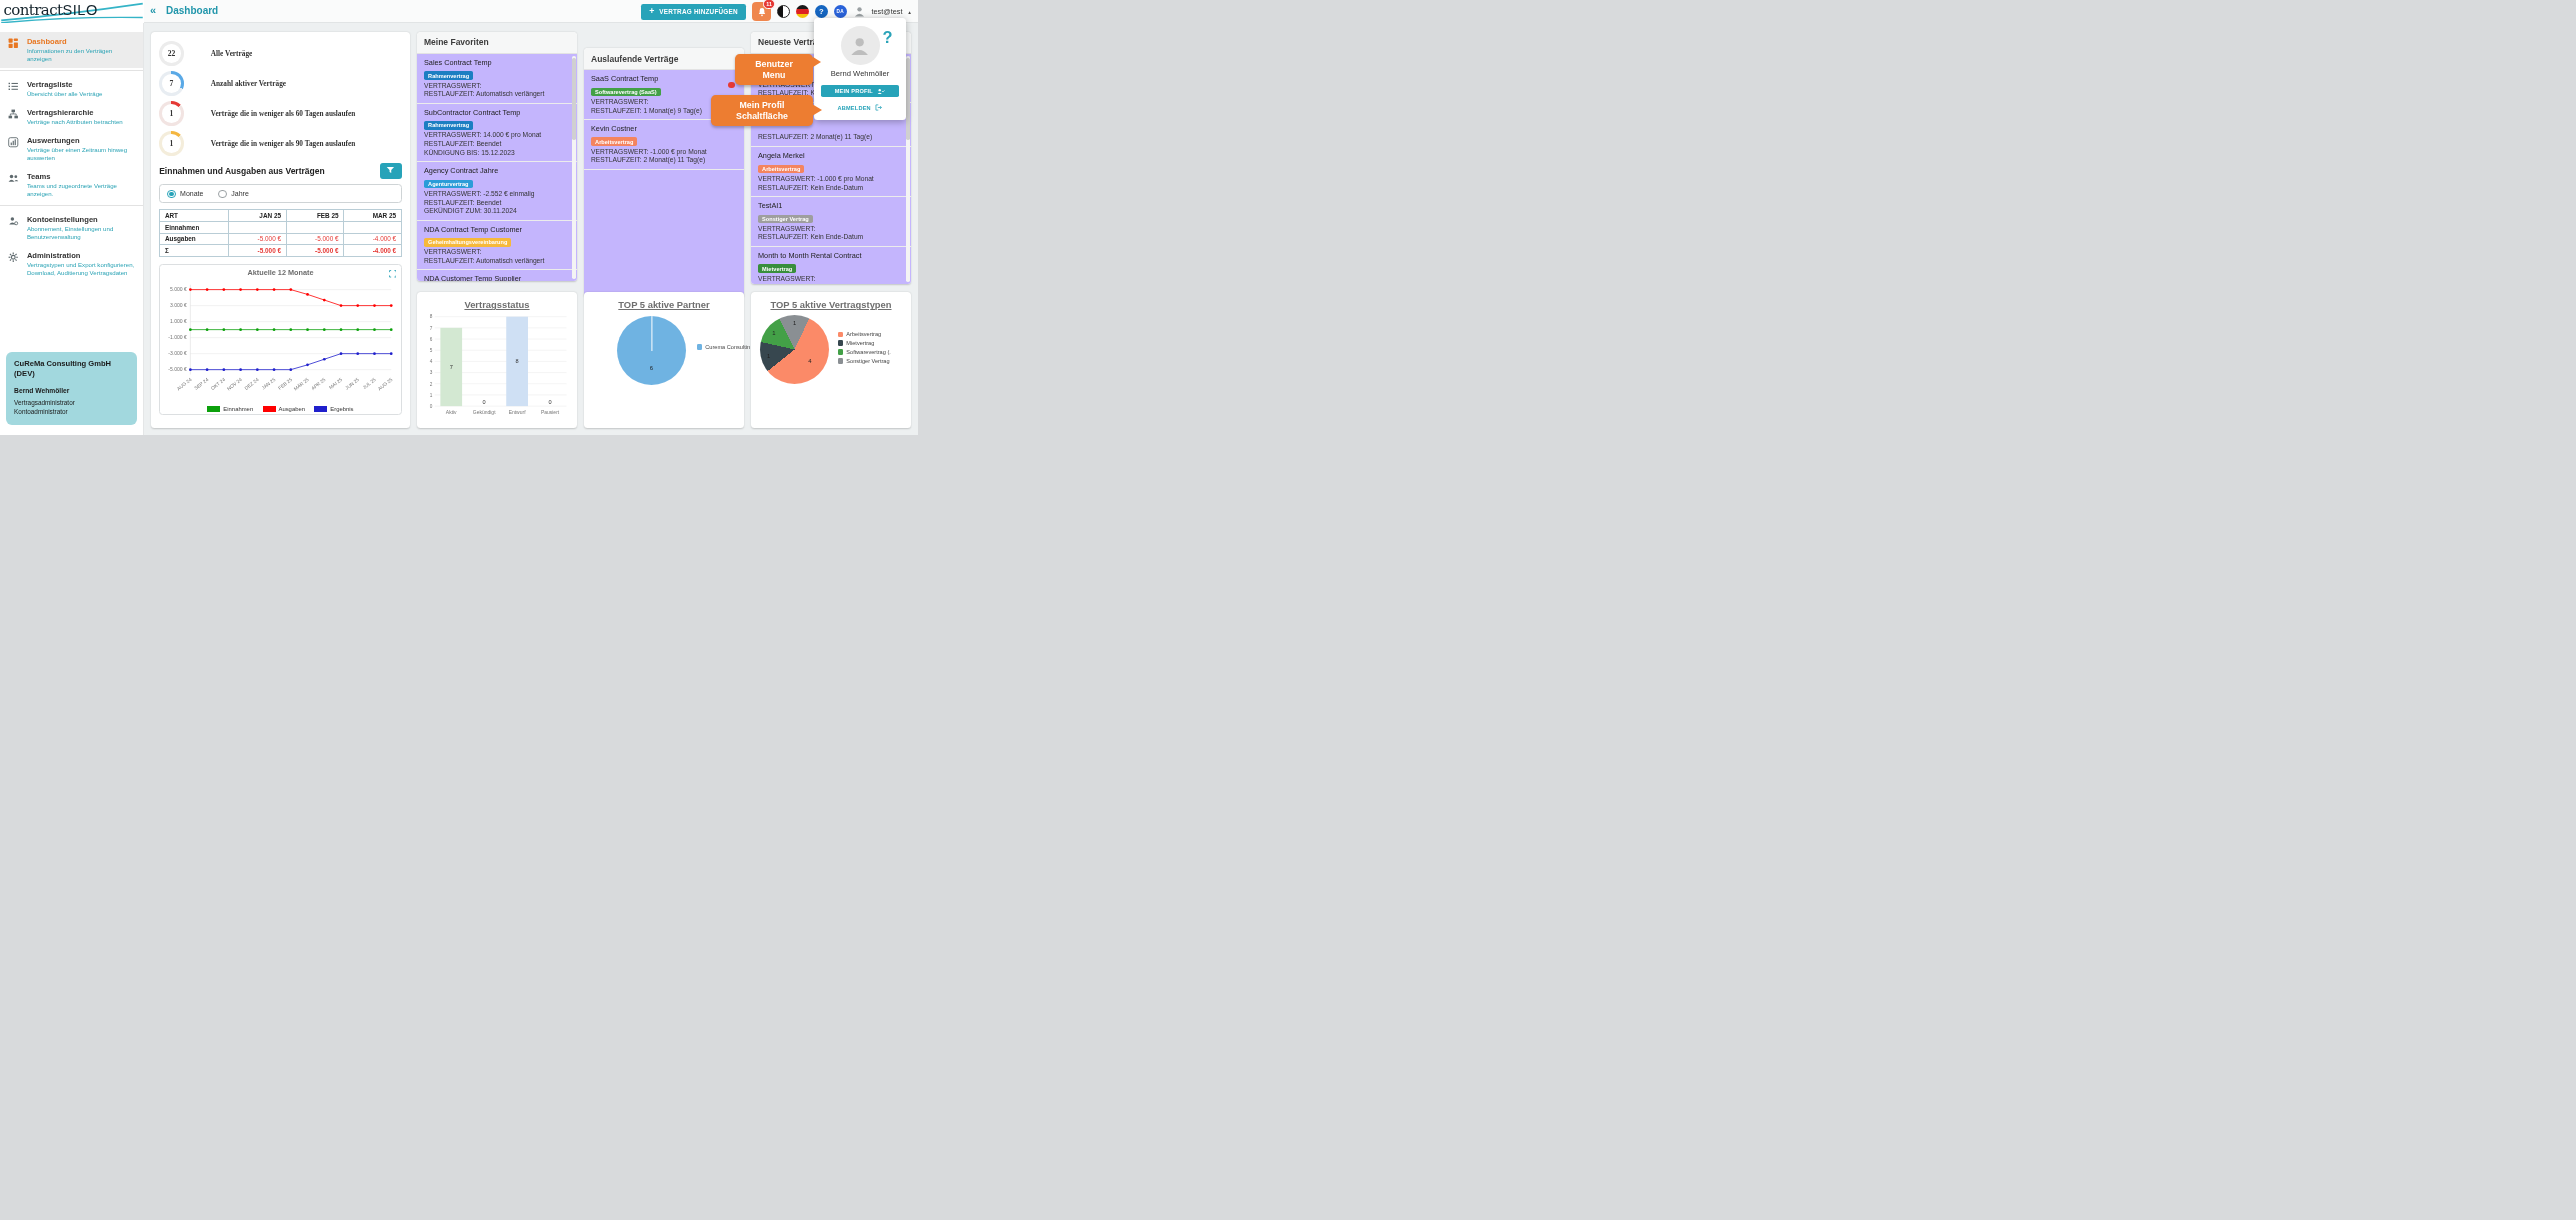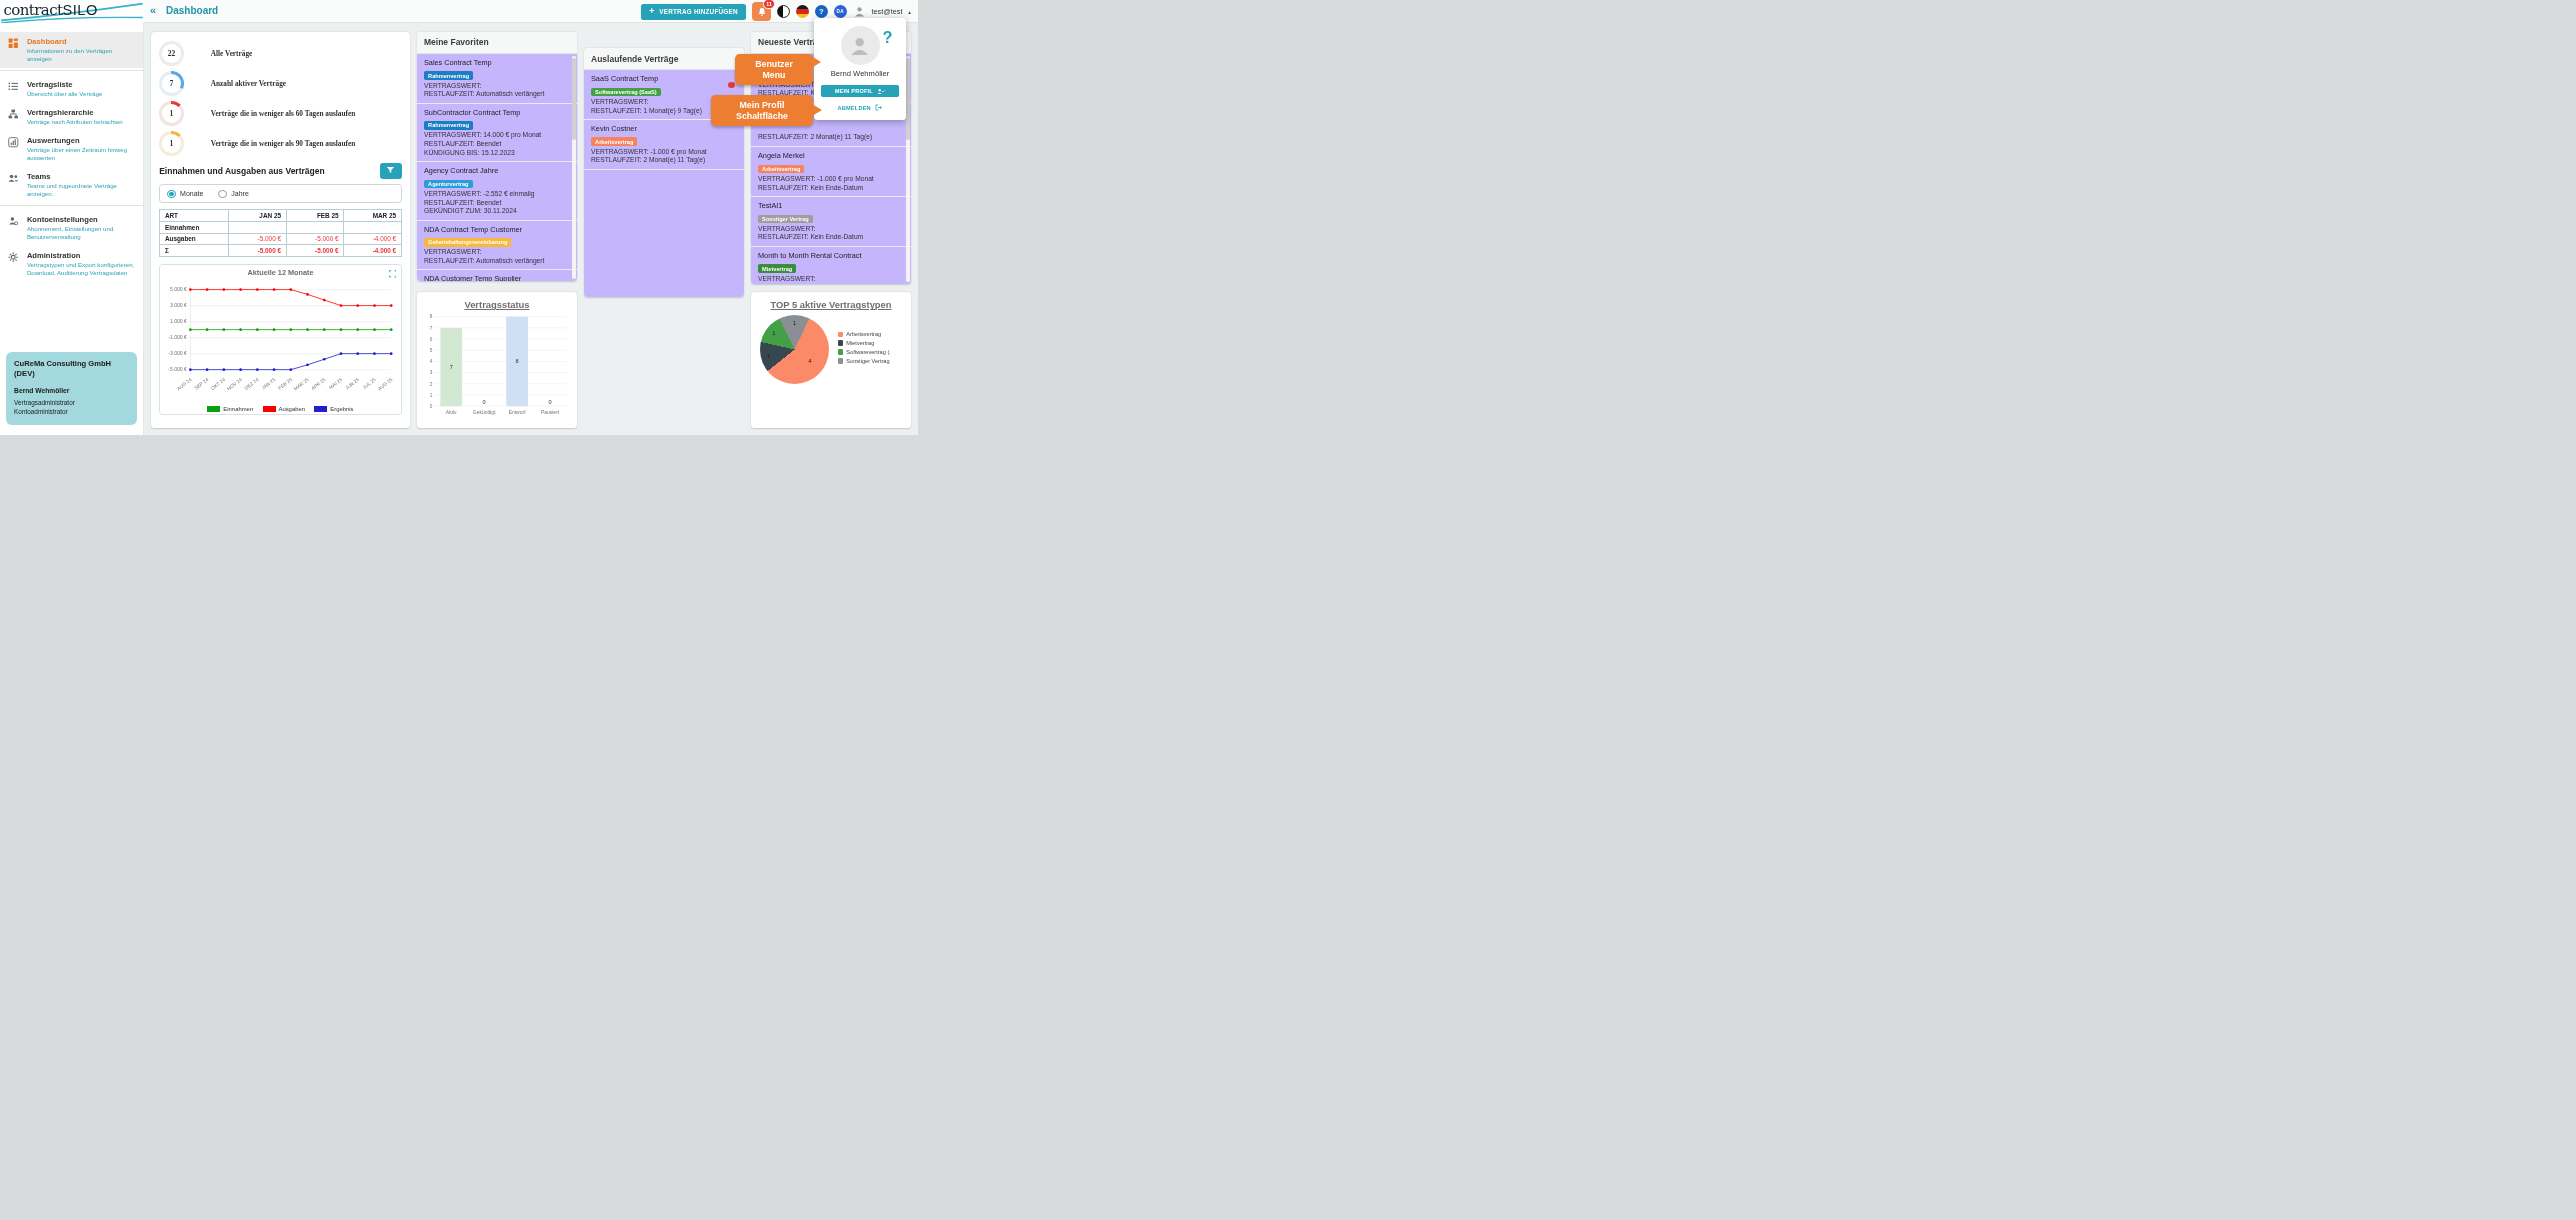--- a/index.html
+++ b/index.html
@@ -570,20 +570,38 @@
             <text x="104" y="174" text-anchor="middle" font-size="8.5" fill="#777">Gekündigt</text>
             <rect x="141.52" y="8" width="36.96" height="152" fill="#cfe0f4"></rect>
             <text x="160" y="87" text-anchor="middle" font-size="9.5" fill="#333">8</text>
             <text x="160" y="174" text-anchor="middle" font-size="8.5" fill="#777">Entwurf</text>
             <text x="216" y="156" text-anchor="middle" font-size="9.5" fill="#333">0</text>
             <text x="216" y="174" text-anchor="middle" font-size="8.5" fill="#777">Pausiert</text>
           </svg>
         </div>
     </div>
 
+    <div class="card" style="left:440px;top:269px;width:160px;height:136px;">
+      <div class="chart-title">TOP 5 aktive Partner</div>
+      <div class="pie-flex" style="padding:4.7px 3.5px 0 33px;">
+        <div class="pie-wrap">
+          <div class="pie" style="background: conic-gradient(rgb(111, 179, 226) 0deg, rgb(111, 179, 226) 360deg);"></div>
+          <div class="pie-gap"></div>
+          <div class="pie-labels">
+              <div class="pie-label" style="left:50.0%;top:75.0%">6</div>
+            </div>
+        </div>
+        <div class="lg-col" style="margin:28px 0 0 10.5px;">
+            <div class="lg-row">
+              <span class="lg-sq" style="background:#6fb3e2"></span>
+              <span class="lg-txt">Curema Consultin</span>
+            </div>
+          </div>
+      </div>
+    </div>
 
     <div class="card" style="left:607px;top:269px;width:160px;height:136px;">
       <div class="chart-title">TOP 5 aktive Vertragstypen</div>
       <div class="pie-flex" style="padding:3.5px 2.3px 0 9.4px;">
         <div class="pie-wrap">
           <div class="pie" style="background: conic-gradient(from -26deg, rgb(138, 143, 147) 0deg, rgb(138, 143, 147) 51.4286deg, rgb(251, 138, 104) 51.4286deg, rgb(251, 138, 104) 257.143deg, rgb(55, 71, 79) 257.143deg, rgb(55, 71, 79) 308.571deg, rgb(67, 160, 71) 308.571deg, rgb(67, 160, 71) 360deg);"></div>
           <div class="pie-labels">
               <div class="pie-label" style="left:49.8%;top:11.0%">1</div>
               <div class="pie-label" style="left:71.6%;top:67.0%">4</div>
               <div class="pie-label" style="left:12.0%;top:58.9%">1</div>

